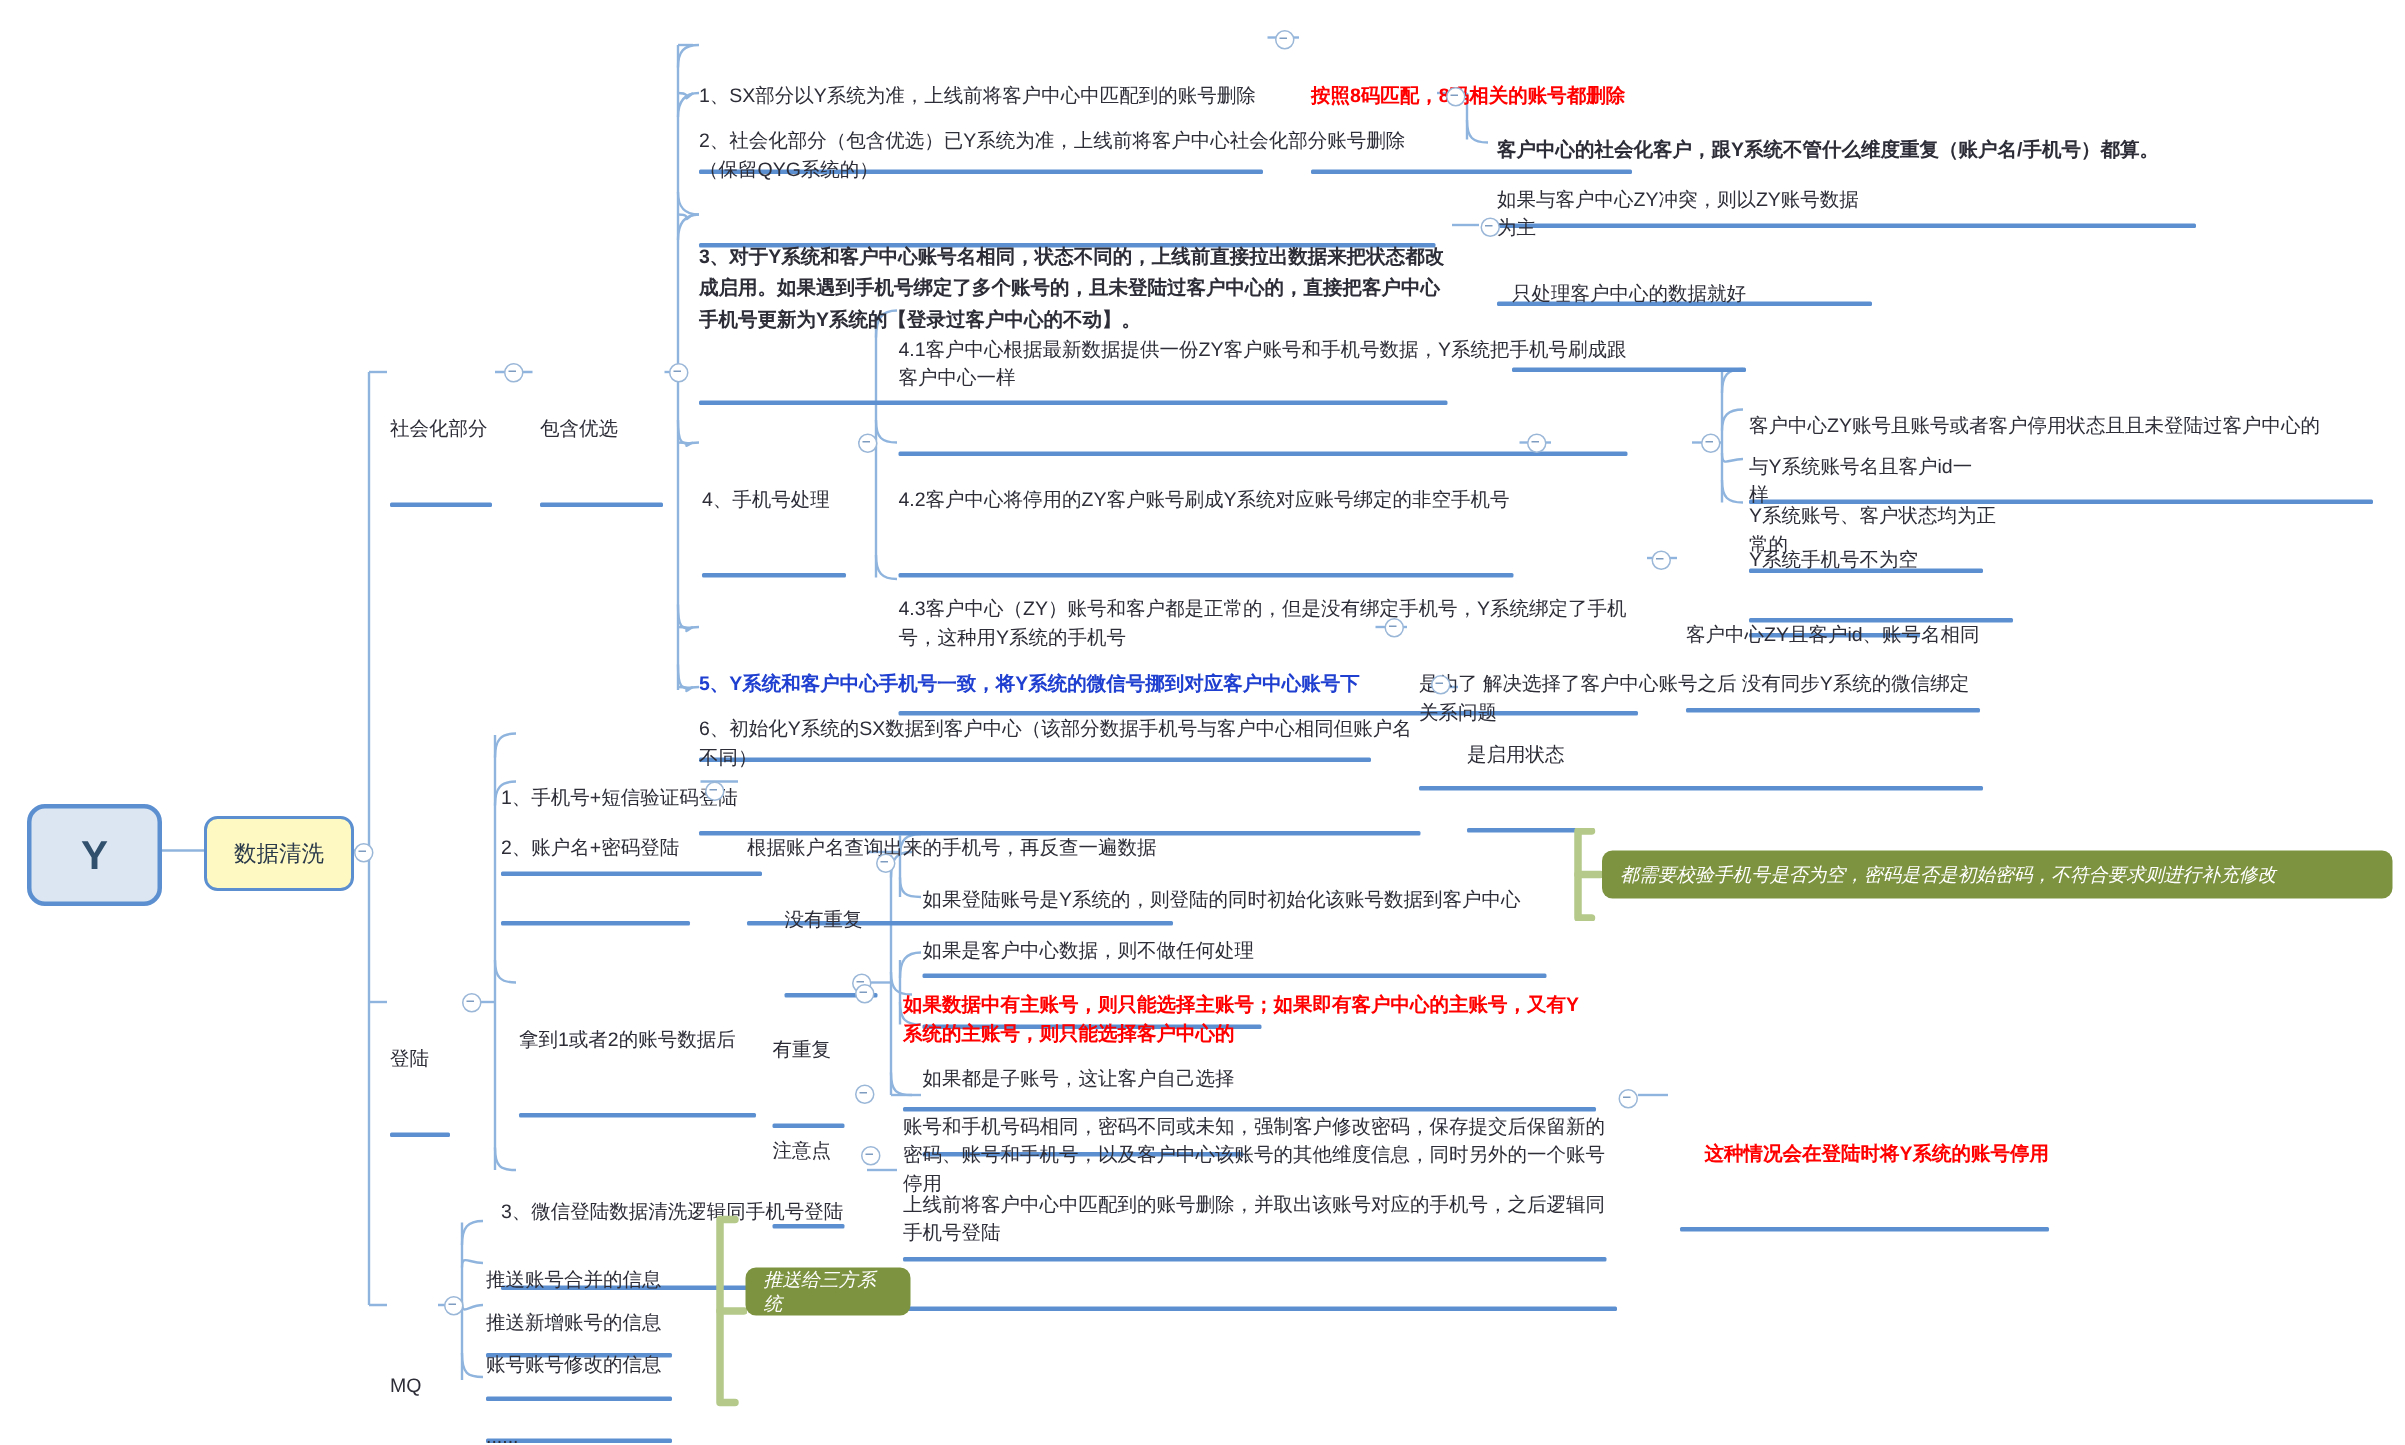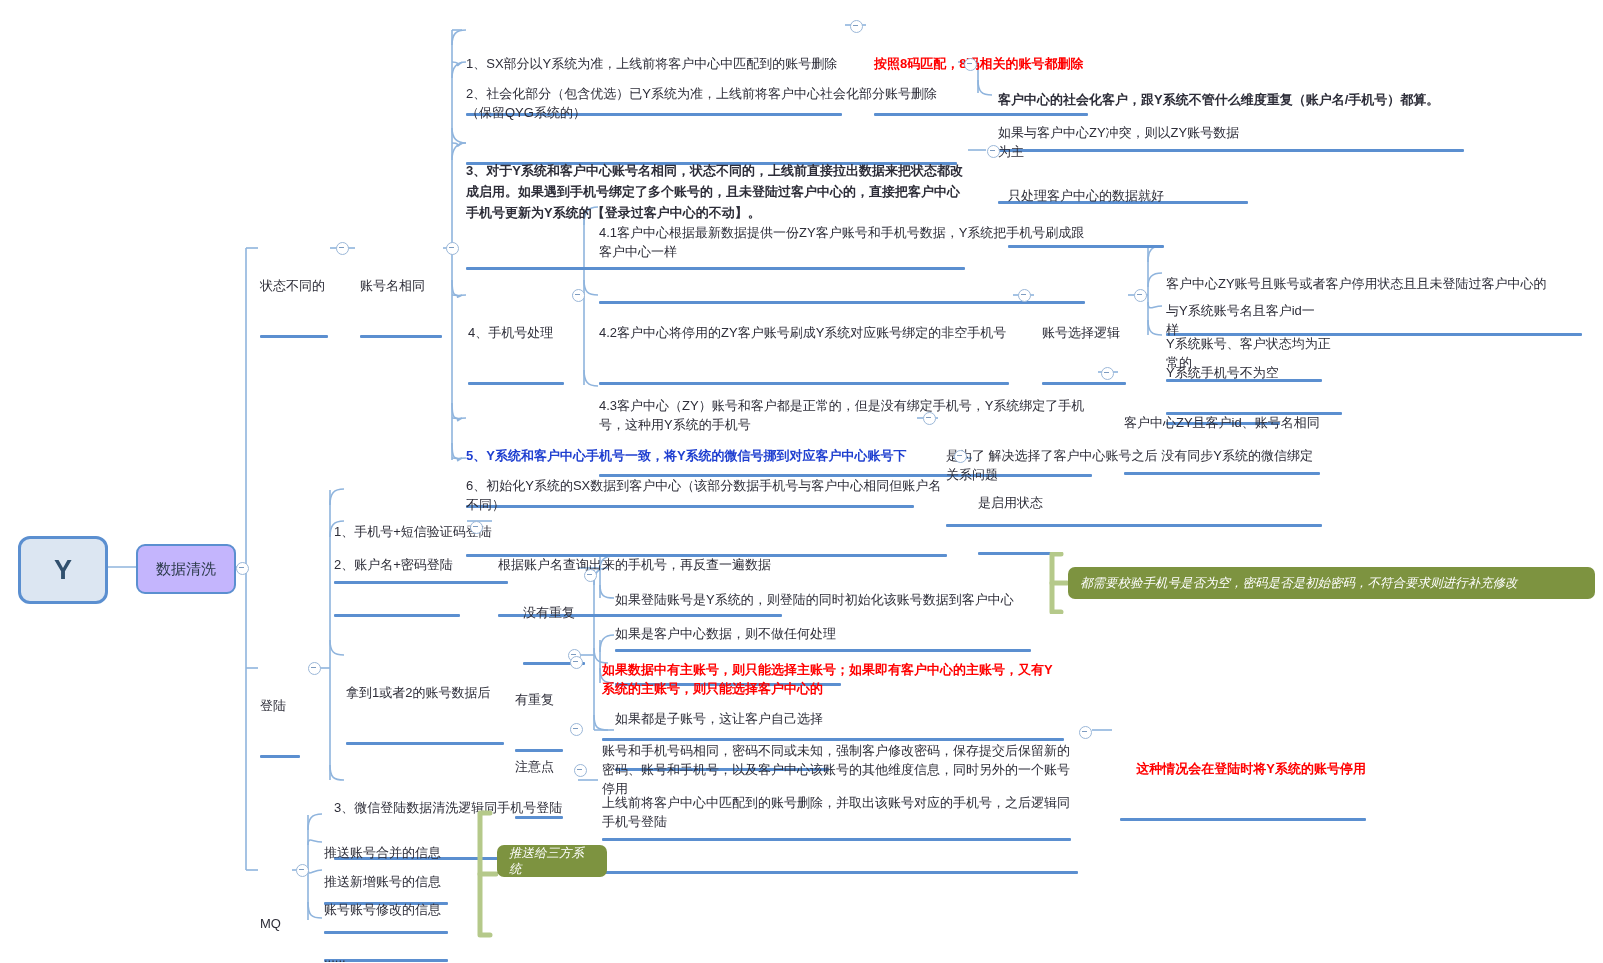--- a/index.html
+++ b/index.html
@@ -45,21 +45,21 @@
     background:#dce6f2;
     border:3px solid #5b8fd0;
     border-radius:12px;
     display:flex;align-items:center;justify-content:center;
     color:#31506e;
     font-size:27px;
     font-weight:bold;
   }
   .boxnode{
     position:absolute;
-    background:#c4b5fd;
+    background:#fef9c3;
     border:2px solid #5b8fd0;
     border-radius:9px;
     display:flex;align-items:center;justify-content:center;
     color:#2b3a4a;
     font-size:15px;
   }
   .green{
     position:absolute;
     background:#7d9340;
     border-radius:7px;
@@ -195,26 +195,26 @@
   <div class="root" style="left:18px;top:536px;width:84px;height:62px;">
     <span>Y</span>
   </div>
 
   <div class="boxnode" style="left:136px;top:544px;width:96px;height:46px;">
     <span>数据清洗</span>
   </div>
   <div class="toggle" style="left:236px;top:562px;"></div>
 
   <div class="node ul" style="left: 258px; top: 238px; width: 72px; --ulw: 68px;">
-    <span class="txt">状态不同的</span>
+    <span class="txt">社会化部分</span>
   </div>
   <div class="toggle" style="left:336px;top:242px;"></div>
 
   <div class="node ul" style="left: 358px; top: 238px; width: 86px; --ulw: 82px;">
-    <span class="txt">账号名相同</span>
+    <span class="txt">包含优选</span>
   </div>
   <div class="toggle" style="left:446px;top:242px;"></div>
 
   <div class="node ul" style="left: 258px; top: 658px; width: 44px; --ulw: 40px;">
     <span class="txt">登陆</span>
   </div>
   <div class="toggle" style="left:308px;top:662px;"></div>
 
   <div class="node ul" style="left: 258px; top: 876px; width: 32px; --ulw: 28px;">
     <span class="txt">MQ</span>
@@ -255,23 +255,20 @@
 
   <div class="node ul" style="left: 597px; top: 185px; width: 490px; --ulw: 486px;">
     <span class="txt">4.1客户中心根据最新数据提供一份ZY客户账号和手机号数据，Y系统把手机号刷成跟客户中心一样</span>
   </div>
 
   <div class="node ul" style="left: 597px; top: 285px; width: 414px; --ulw: 410px;">
     <span class="txt">4.2客户中心将停用的ZY客户账号刷成Y系统对应账号绑定的非空手机号</span>
   </div>
   <div class="toggle" style="left:1018px;top:289px;"></div>
 
-  <div class="node ul" style="left: 1040px; top: 285px; width: 88px; --ulw: 84px;">
-    <span class="txt">账号选择逻辑</span>
-  </div>
   <div class="toggle" style="left:1134px;top:289px;"></div>
 
   <div class="node ul" style="left: 1164px; top: 236px; width: 420px; --ulw: 416px;">
     <span class="txt">客户中心ZY账号且账号或者客户停用状态且且未登陆过客户中心的</span>
   </div>
   <div class="node ul" style="left: 1164px; top: 263px; width: 160px; --ulw: 156px;">
     <span class="txt">与Y系统账号名且客户id一样</span>
   </div>
   <div class="node ul" style="left: 1164px; top: 296px; width: 180px; --ulw: 176px;">
     <span class="txt">Y系统账号、客户状态均为正常的</span>

